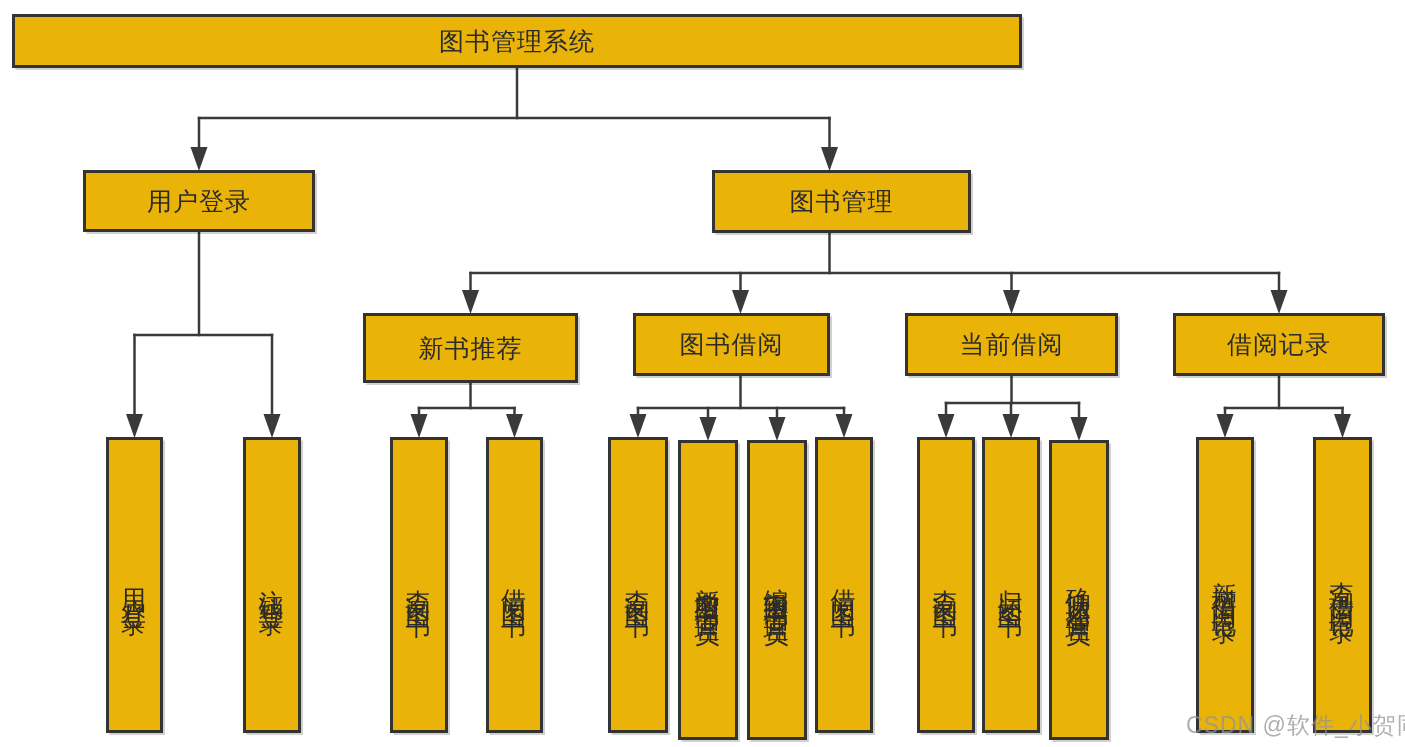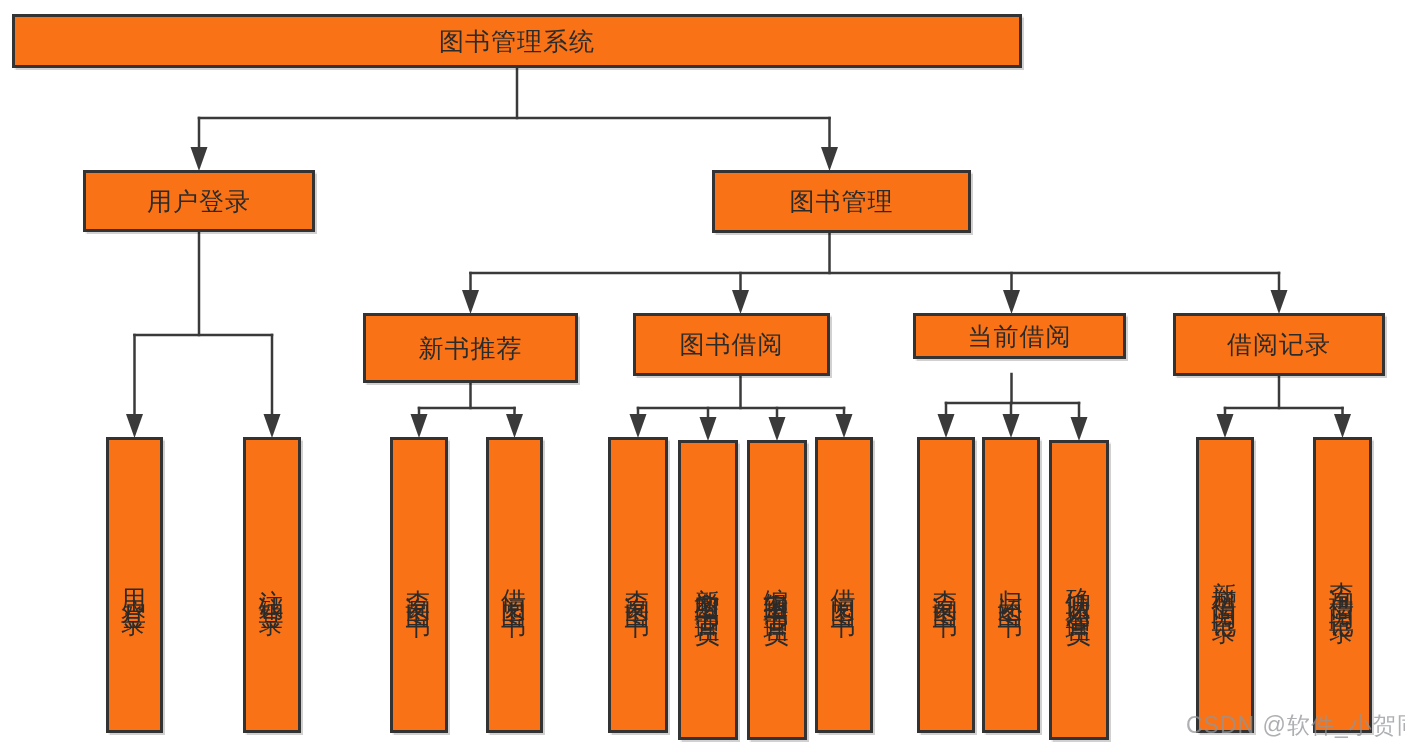--- a/index.html
+++ b/index.html
@@ -16,21 +16,21 @@
     overflow: hidden;
   }
   #edges {
     position: absolute;
     left: 0;
     top: 0;
     pointer-events: none;
   }
   .node {
     position: absolute;
-    background: #f97316;
+    background: #eab308;
     border: 3px solid #333333;
     box-sizing: border-box;
     display: flex;
     align-items: center;
     justify-content: center;
     color: #2b2b2b;
     box-shadow: 1.5px 1.5px 1px rgba(0,0,0,0.18);
   }
   .node.h .lbl {
     font-size: 25px;
@@ -125,21 +125,21 @@
       </div>
       <div class="node h" style="left: 712px; top: 170px; width: 259px; height: 63px;">
         <span class="lbl">图书管理</span>
       </div>
       <div class="node h" style="left: 363px; top: 313px; width: 215px; height: 70px;">
         <span class="lbl">新书推荐</span>
       </div>
       <div class="node h" style="left: 633px; top: 313px; width: 197px; height: 63px;">
         <span class="lbl">图书借阅</span>
       </div>
-      <div class="node h" style="left: 905px; top: 313px; width: 213px; height: 46px; margin-left: 8px;">
+      <div class="node h" style="left: 905px; top: 313px; width: 213px; height: 63px;">
         <span class="lbl">当前借阅</span>
       </div>
       <div class="node h" style="left: 1173px; top: 313px; width: 212px; height: 63px;">
         <span class="lbl">借阅记录</span>
       </div>
       <div class="node v" style="left: 106px; top: 437px; width: 57px; height: 296px;">
         <span class="lbl">用户登录</span>
       </div>
       <div class="node v" style="left: 243px; top: 437px; width: 58px; height: 296px;">
         <span class="lbl">注销登录</span>

